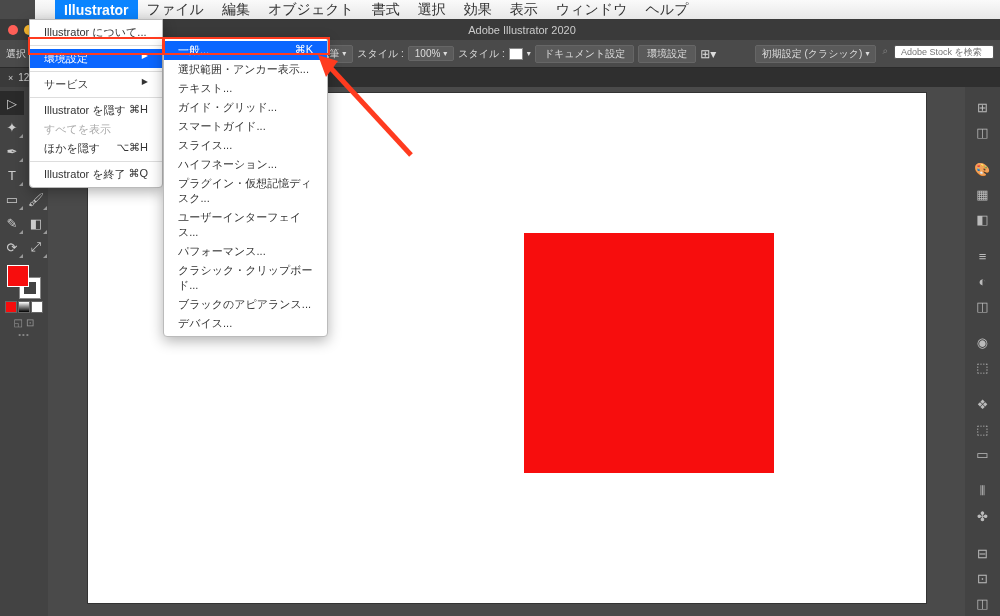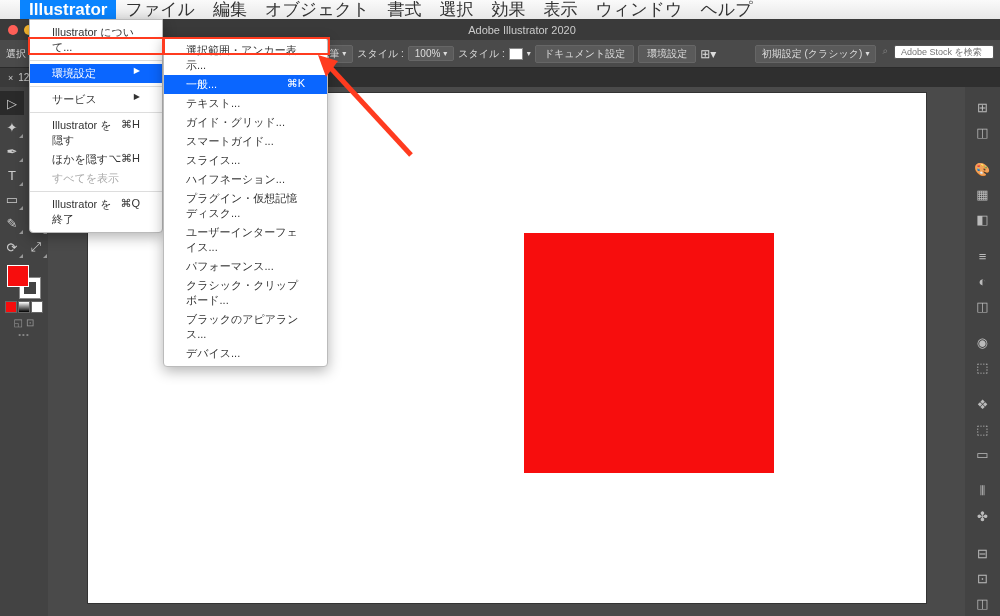--- a/index.html
+++ b/index.html
@@ -1,18 +1,18 @@
 <!DOCTYPE html>
 <html><head>
 <meta charset="utf-8">
 <style>
 * { margin: 0; padding: 0; box-sizing: border-box; font-family: -apple-system, "Hiragino Kaku Gothic ProN", sans-serif; }
 body { width: 1000px; height: 616px; background: #4a4a4a; overflow: hidden; position: relative; }
 
-.mac-menubar { height: 19px; background: linear-gradient(#fafafa,#e8e8e8); display: flex; align-items: flex-start; font-size: 17px; color: #333; position: relative; z-index: 100; }
+.mac-menubar { height: 19px; background: linear-gradient(#fafafa,#e8e8e8); display: flex; align-items: flex-start; font-size: 14px; color: #333; position: relative; z-index: 100; margin-left: 35px; }
 .mac-menubar .apple { padding: 0 10px; font-size: 13px; }
 .mac-menubar .app-name { font-weight: 600; padding: 0 9px; height: 100%; display: flex; align-items: center; background: #0a84ff; color: #fff; }
 .mac-menubar .mitem { padding: 8px 9px; height: 100%; display: flex; align-items: center; cursor: default; }
 
 .title-bar { height: 21px; background: #3a3a3a; display: flex; align-items: center; justify-content: center; color: #ccc; font-size: 11px; position: relative; padding-left: 44px; }
 .traffic { position: absolute; left: 8px; display: flex; gap: 6px; }
 .traffic span { width: 10px; height: 10px; border-radius: 50%; display: block; }
 .tr-red { background: #ff5f57; } .tr-yel { background: #febc2e; } .tr-grn { background: #28c840; }
 
 .control-bar { height: 28px; background: #4a4a4a; display: flex; align-items: center; padding: 0 6px; color: #ddd; font-size: 10px; gap: 4px; border-bottom: 1px solid #2a2a2a; }
@@ -43,21 +43,21 @@
 .color-modes { display: flex; gap: 1px; margin-top: 2px; }
 .cm { width: 12px; height: 12px; border: 1px solid #666; }
 .small-icons { display: flex; gap: 3px; margin-top: 4px; color: #999; font-size: 10px; }
 .dots { color: #888; letter-spacing: 1px; font-size: 8px; margin-top: 2px; }
 
 .right-panel { position: absolute; right: 0; top: 87px; width: 35px; bottom: 0; background: #434343; display: flex; flex-direction: column; align-items: center; padding-top: 8px; gap: 0; }
 .rp-icon { width: 35px; height: 26px; display: flex; align-items: center; justify-content: center; color: #bbb; font-size: 13px; }
 .rp-gap { height: 12px; }
 
 .dropdown1 { position: absolute; top: 19px; left: 29px; width: 134px; background: #fff; border: 1px solid #bbb; border-radius: 0 0 4px 4px; box-shadow: 0 4px 14px rgba(0,0,0,.3); font-size: 11px; z-index: 200; padding: 3px 0; }
-.dd-item { padding: 2px 22px; display: flex; justify-content: space-between; color: #333; }
+.dd-item { padding: 2px 14px; display: flex; justify-content: space-between; color: #333; }
 .dd-item.dis { color: #aaa; }
 .dd-item.hl { background: #0a66ff; color: #fff; }
 .dd-sep { height: 1px; background: #ddd; margin: 3px 0; }
 .dd-arrow::after { content: "▶"; font-size: 8px; }
 
 .dropdown2 { position: absolute; top: 37px; left: 163px; width: 165px; background: #fff; border: 1px solid #bbb; border-radius: 4px; box-shadow: 0 4px 14px rgba(0,0,0,.3); font-size: 11px; z-index: 200; padding: 3px 0; }
 
 .hl-box1 { position: absolute; top: 37px; left: 28px; width: 136px; height: 18px; border: 2px solid #ff3b1f; z-index: 250; pointer-events: none; }
 .hl-box2 { position: absolute; top: 37px; left: 163px; width: 167px; height: 18px; border: 2px solid #ff3b1f; z-index: 250; pointer-events: none; }
 .arrow-annot { position: absolute; top: 55px; left: 316px; width: 110px; height: 110px; z-index: 240; pointer-events: none; }
@@ -201,41 +201,41 @@
     </div>
   <div class="dd-sep"></div>
   <div class="dd-item dd-arrow">
       <span>サービス</span>
     </div>
   <div class="dd-sep"></div>
   <div class="dd-item">
       <span>Illustrator を隠す</span>
       <span>⌘H</span>
     </div>
+  <div class="dd-item dis">
+      <span>すべてを表示</span>
+    </div>
   <div class="dd-item">
       <span>ほかを隠す</span>
       <span>⌥⌘H</span>
     </div>
-  <div class="dd-item dis">
-      <span>すべてを表示</span>
-    </div>
   <div class="dd-sep"></div>
   <div class="dd-item">
       <span>Illustrator を終了</span>
       <span>⌘Q</span>
     </div>
 </div>
 
 <div class="dropdown2">
-  <div class="dd-item">
-      <span>選択範囲・アンカー表示...</span>
-    </div>
   <div class="dd-item hl">
       <span>一般...</span>
       <span>⌘K</span>
+    </div>
+  <div class="dd-item">
+      <span>選択範囲・アンカー表示...</span>
     </div>
   <div class="dd-item">
       <span>テキスト...</span>
     </div>
   <div class="dd-item">
       <span>ガイド・グリッド...</span>
     </div>
   <div class="dd-item">
       <span>スマートガイド...</span>
     </div>

